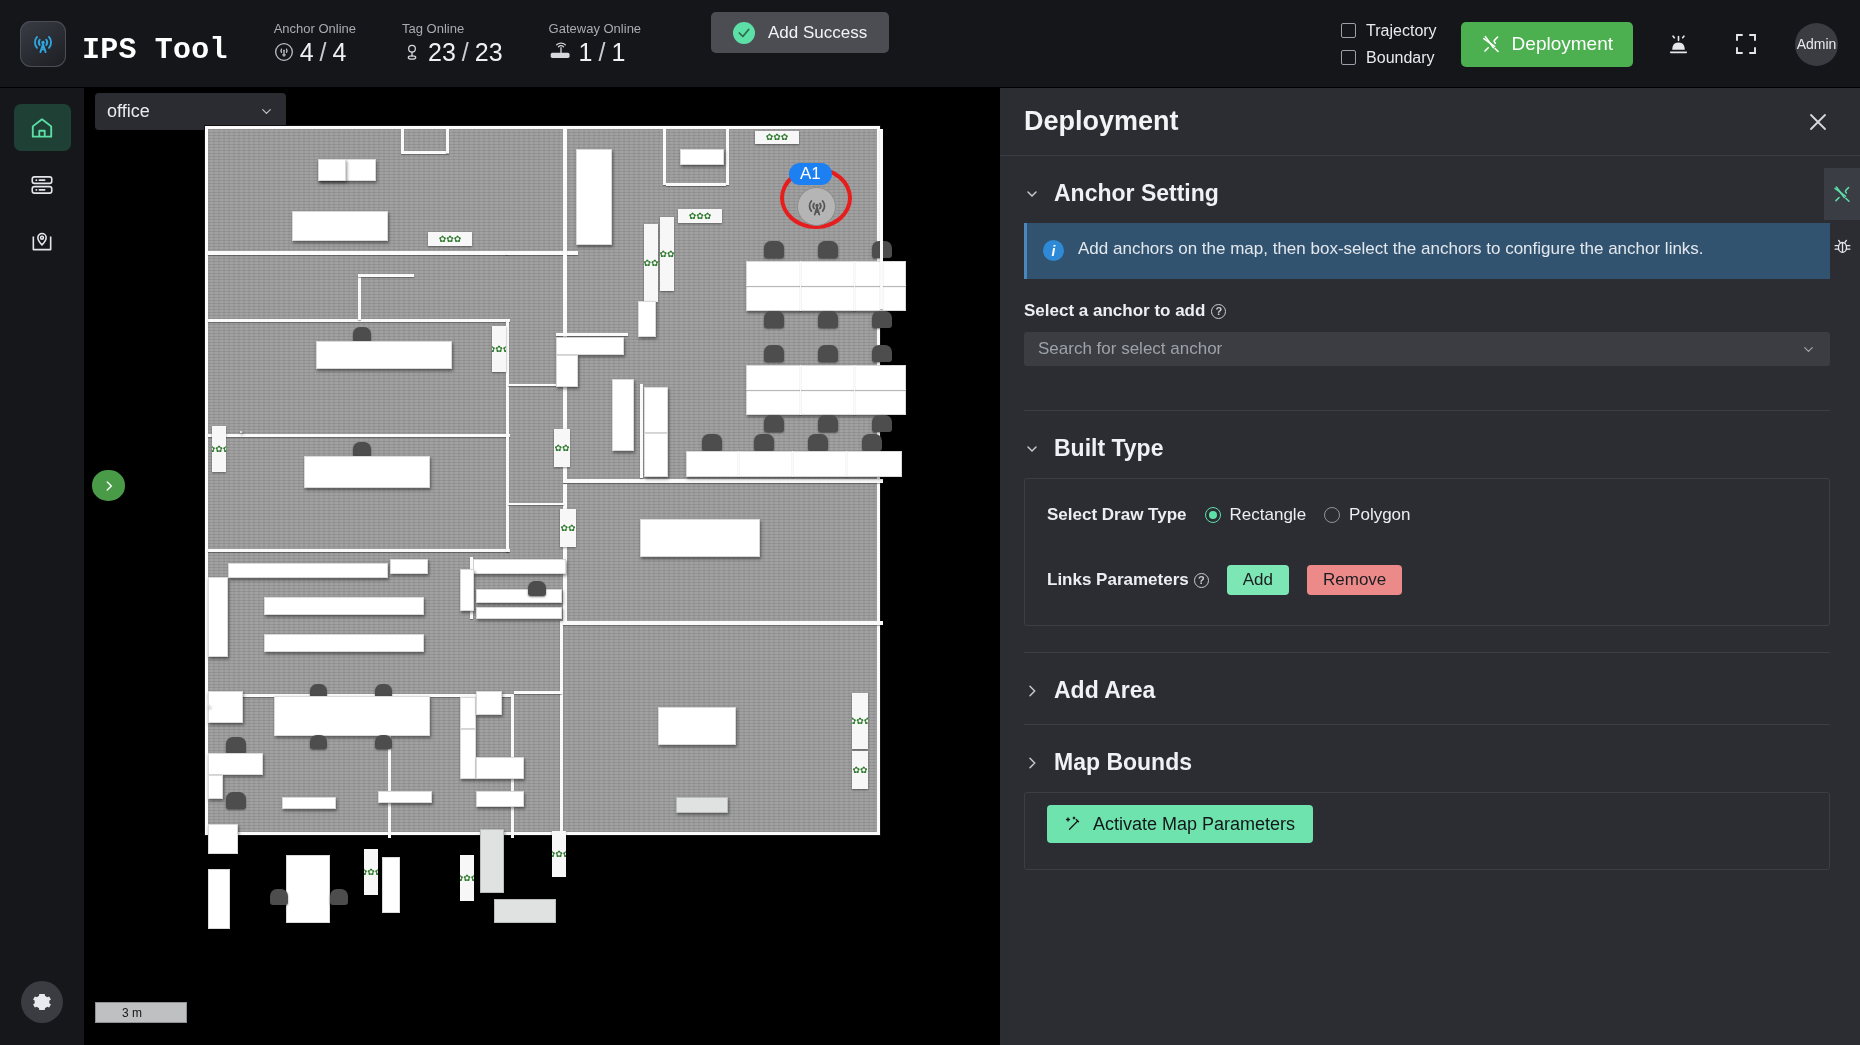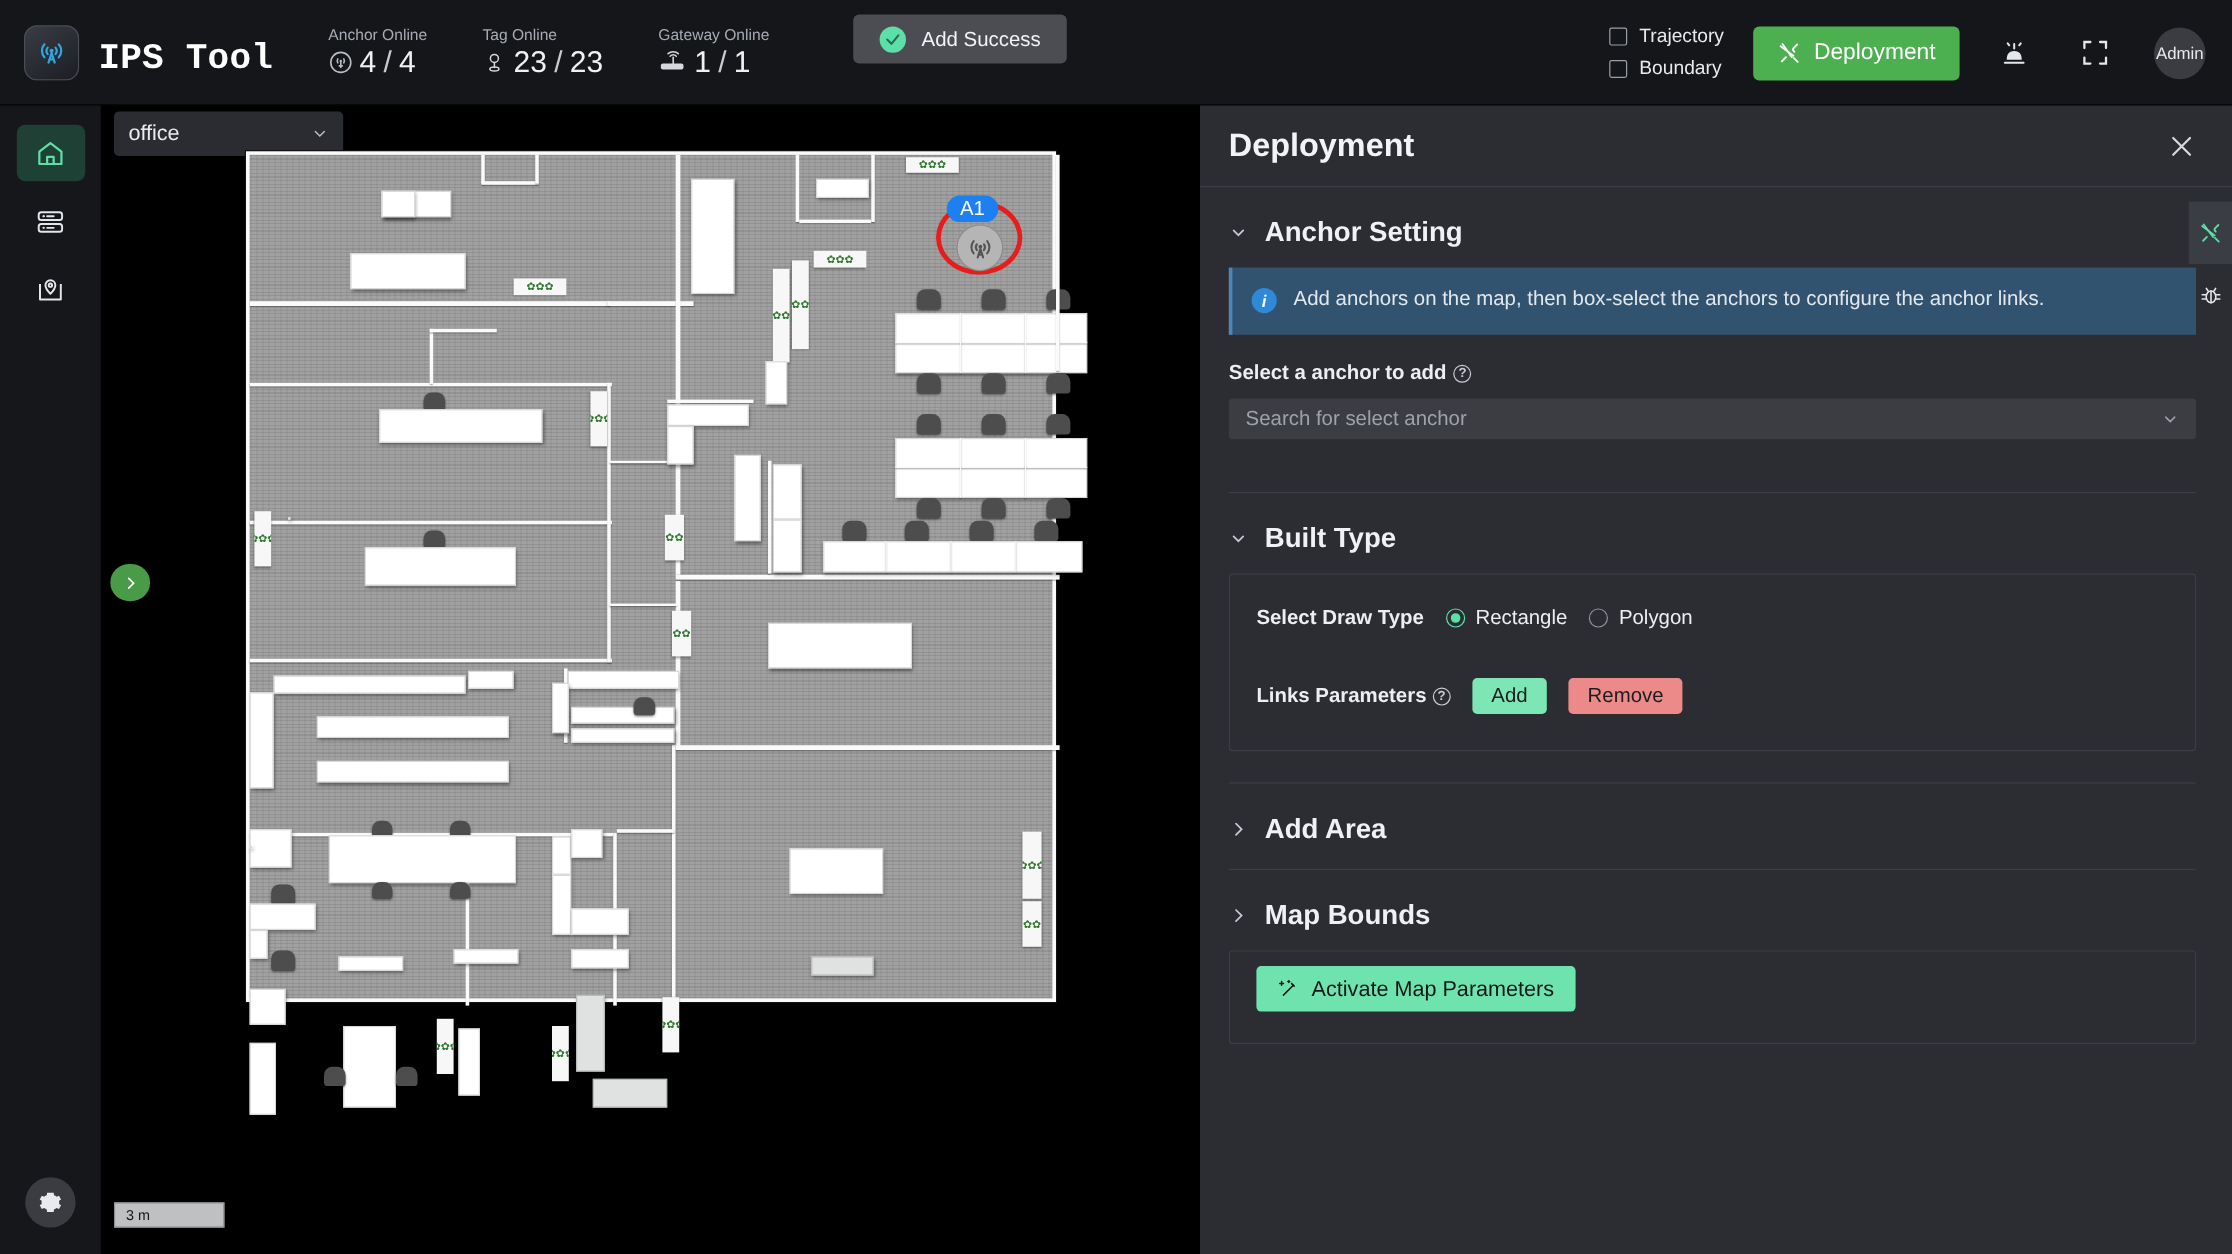--- a/index.html
+++ b/index.html
@@ -104,21 +104,21 @@
   .collapse-arrow {
     position: absolute; left: 8px; top: 382px;
     width: 33px; height: 31px; border-radius: 16px/15px; background: #4a9b48;
     display: flex; align-items: center; justify-content: center;
     color: #fff; cursor: pointer; z-index: 5;
   }
   .scalebar {
     position: absolute; left: 11px; bottom: 22px;
     width: 92px; height: 21px; background: #bfc0c2; border: 1px solid #8e9093;
     color: #15161a; font-size: 12px; display: flex; align-items: center;
-    padding-left: 9px; z-index: 5;
+    padding-left: 26px; z-index: 5;
   }
 
   
   .plan {
     position: absolute; left: 121px; top: 38px; width: 675px; height: 709px;
     background:
       repeating-linear-gradient(0deg, rgba(0,0,0,.055) 0px, rgba(0,0,0,.055) 1px, rgba(255,255,255,.05) 1px, rgba(255,255,255,.05) 3px),
       repeating-linear-gradient(90deg, rgba(0,0,0,.03) 0px, rgba(0,0,0,.03) 2px, rgba(255,255,255,.02) 2px, rgba(255,255,255,.02) 5px),
       #9a9a9a;
     border: 3px solid #fafafa;

